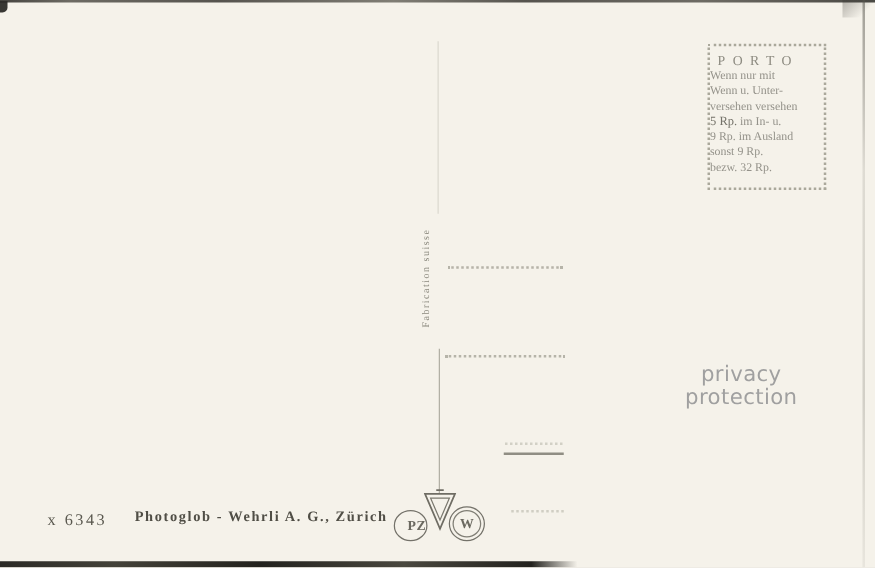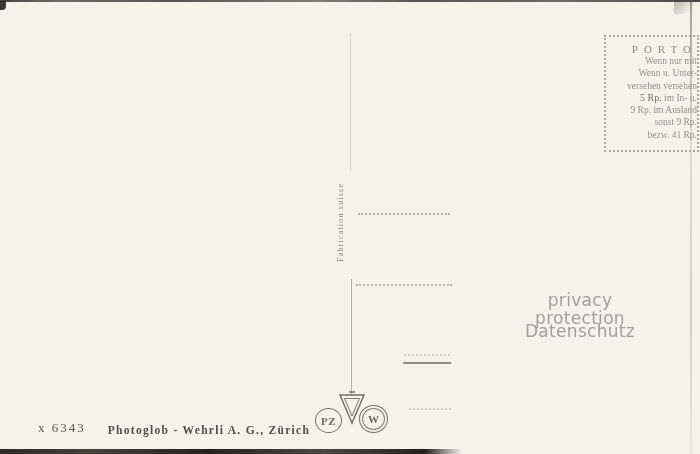--- a/index.html
+++ b/index.html
@@ -35,24 +35,24 @@
       rgba(90,88,80,.55), rgba(120,118,108,.18) 30%,
       rgba(120,118,108,.28) 70%, rgba(120,118,108,.10));
   }
   .corner-shade-tr {
     position: absolute; right: 0; top: 0; width: 26px; height: 14px;
     background: linear-gradient(135deg, rgba(60,58,52,.35), rgba(60,58,52,0) 70%);
   }
 
   
   .stamp-box {
-    position: absolute; left: 604px; top: 35px; width: 95px; height: 117px;
+    position: absolute; left: 566px; top: 35px; width: 95px; height: 117px;
     border: 2px dotted #aaa89b;
     box-sizing: border-box;
-    text-align: right;
+    text-align: left;
     color: #94928a;
   }
   .stamp-title {
     margin-top: 6px;
     font-size: 11px;
     letter-spacing: 6px;
     padding-left: 6px; 
     color: #8d8b81;
   }
   .stamp-line { font-size: 9.5px; line-height: 12.3px; white-space: nowrap; }
@@ -81,52 +81,52 @@
   
   .addr-line { position: absolute; height: 0; border-top: 2px dotted #b6b4a9; }
   .addr-line-1 { left: 358px; top: 213px; width: 92px; }
   .addr-line-2 { left: 356px; top: 284px; width: 96px; }
   .addr-line-3 { left: 404px; top: 354px; width: 46px; border-top-color: #d2d0c5; }
   .addr-line-3b { position: absolute; left: 403px; top: 362px; width: 48px; height: 1.6px; background: #908e84; }
   .addr-line-4 { left: 409px; top: 408px; width: 42px; border-top-color: #d0cec3; }
 
   
   .watermark {
-    position: absolute; left: 500px; top: 291px; width: 160px;
+    position: absolute; left: 513px; top: 291px; width: 160px;
     font-family: "DejaVu Sans", "Liberation Sans", sans-serif;
     color: #a0a0a0;
     text-align: center;
   }
   .watermark-line1 { font-size: 17px; letter-spacing: .3px; line-height: 18px; }
   .watermark-line2 { font-size: 17px; letter-spacing: .3px; line-height: 16px; margin-top: -4px; }
 
   
   .logo-pz {
     position: absolute; left: 315px; top: 408px; width: 27px; height: 25px;
     border: 1.6px solid #74726a; border-radius: 50%;
     box-sizing: border-box;
-    display: flex; align-items: center; justify-content: center;
+    display: flex; align-items: center; justify-content: flex-end;
   }
   .logo-pz span { font-weight: bold; font-size: 11px; color: #6b6960; letter-spacing: .5px; }
   .logo-w {
     position: absolute; left: 359px; top: 405px; width: 29px; height: 28px;
     border: 1.6px solid #74726a; border-radius: 50%;
     box-sizing: border-box;
     display: flex; align-items: center; justify-content: center;
   }
   .logo-w-inner {
     width: 21px; height: 20px; border: 1px solid #817f76; border-radius: 50%;
     display: flex; align-items: center; justify-content: center;
   }
   .logo-w-inner span { font-size: 11px; color: #6b6960; font-weight: bold; }
 
   
   .imprint {
-    position: absolute; left: 38px; top: 420px;
-    display: flex; gap: 22px; align-items: flex-end;
+    position: absolute; left: 38px; top: 408px;
+    display: flex; gap: 22px; align-items: flex-start;
     color: #54524a;
   }
   .imprint-number { font-size: 13px; letter-spacing: 2px; color: #5a584f; }
   .imprint-publisher { font-size: 11.5px; font-weight: bold; letter-spacing: 1.3px; color: #504e46; }
 </style>
 </head>
 <body>
 
 <div id="card">
 
@@ -137,42 +137,41 @@
   <div class="corner-shade-tr"></div>
 
   <div class="stamp-box">
     <div class="stamp-title">PORTO</div>
     <div class="stamp-line">Wenn nur mit</div>
     <div class="stamp-line">Wenn u. Unter-</div>
     <div class="stamp-line">versehen versehen</div>
     <div class="stamp-line"><span class="stamp-rate-bold">5 Rp.</span><span> im In- u.</span></div>
     <div class="stamp-line">9 Rp. im Ausland</div>
     <div class="stamp-line">sonst 9 Rp.</div>
-    <div class="stamp-line">bezw. 41 Rp.</div>
+    <div class="stamp-line">bezw. 32 Rp.</div>
   </div>
 
   <div class="divider-top"></div>
   <div class="fabrication-label">Fabrication suisse</div>
   <div class="divider-bottom"></div>
 
   <svg class="v-mark" width="26" height="34" viewBox="0 0 26 34">
     <polygon points="1,4 25,4 13,32" fill="none" stroke="#6f6d64" stroke-width="1.4"></polygon>
     <polygon points="5.5,7.5 20.5,7.5 13,25" fill="none" stroke="#7b796f" stroke-width="1"></polygon>
     <line x1="10" y1="1" x2="16" y2="1" stroke="#6f6d64" stroke-width="1.4"></line>
   </svg>
 
   <div class="addr-line addr-line-1"></div>
   <div class="addr-line addr-line-2"></div>
   <div class="addr-line addr-line-3"></div>
   <div class="addr-line-3b"></div>
   <div class="addr-line addr-line-4"></div>
 
   <div class="watermark">
     <div class="watermark-line1">privacy protection</div>
-    <div class="watermark-line2">Datenschutz</div>
   </div>
 
   <div class="logo-pz">
     <span>PZ</span>
   </div>
   <div class="logo-w">
     <div class="logo-w-inner">
       <span>W</span>
     </div>
   </div>

